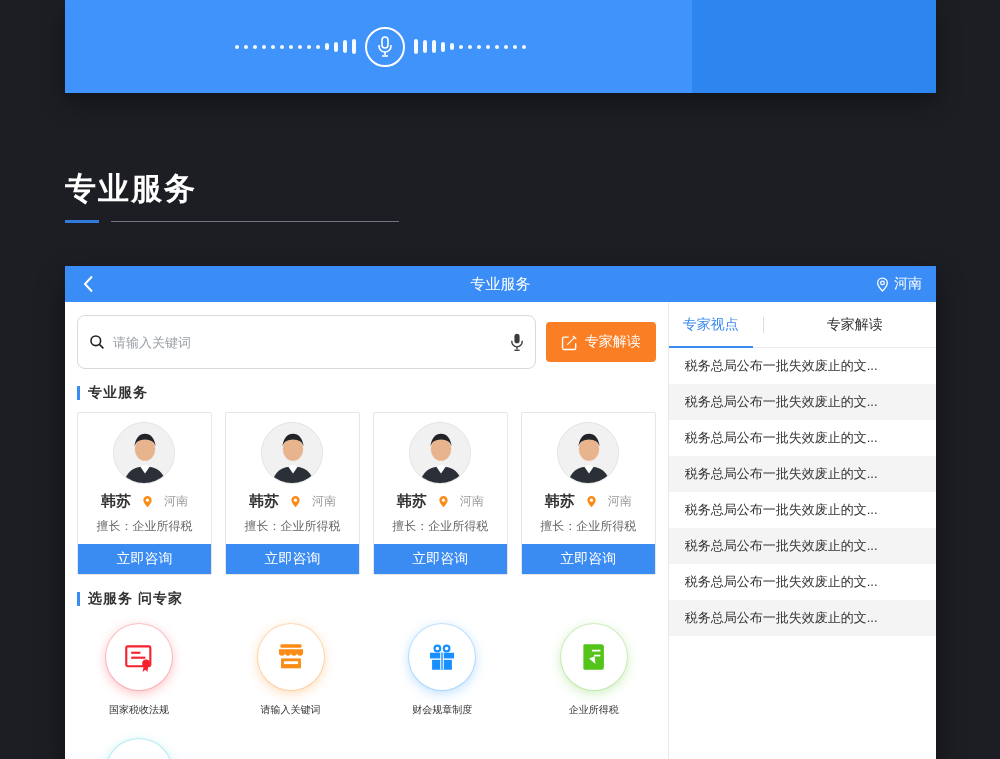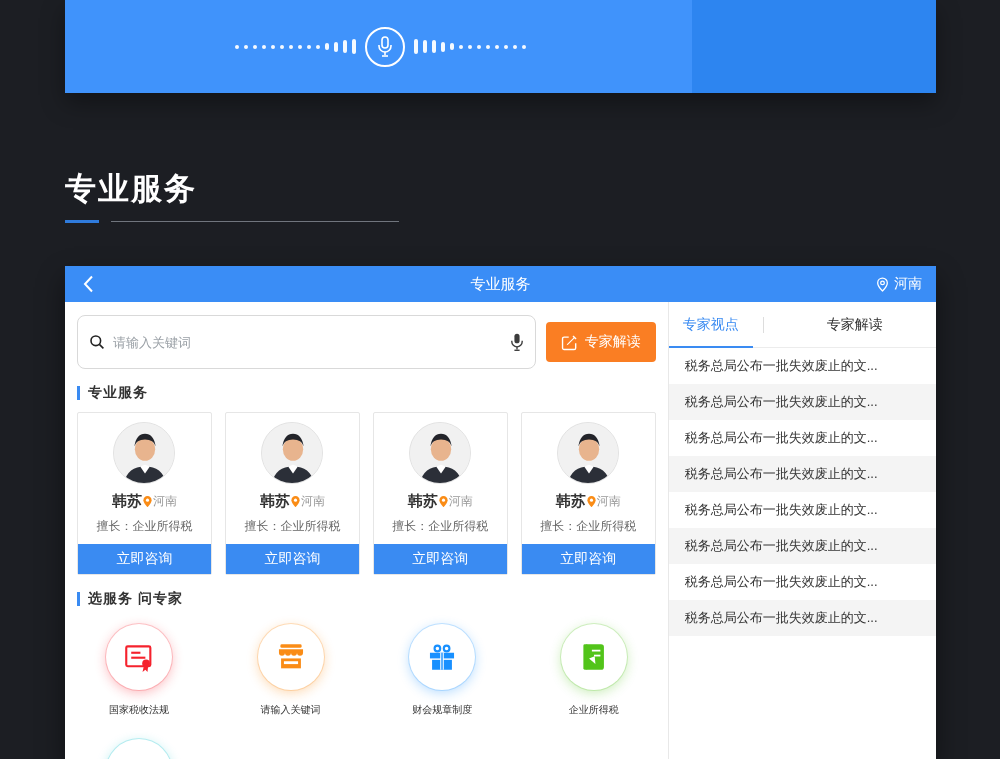--- a/index.html
+++ b/index.html
@@ -50,21 +50,21 @@
 
   
   .section-title { display:flex; align-items:center; margin-top:15px; }
   .section-bar { width:3px; height:14px; background:#3a8bf2; margin-right:8px; }
   .section-title span.txt { font-size:14px; font-weight:bold; color:#333; letter-spacing:1px; }
 
   
   .cards { display:flex; gap:13px; margin-top:10px; }
   .card { width:141px; background:#fff; border:1px solid #e6e6e6; border-radius:2px; text-align:center; cursor:pointer; }
   .avatar { width:62px; height:62px; border-radius:50%; border:1px solid #e2e2e2; margin:9px auto 0; overflow:hidden; background:#f1f1f1; }
-  .name-row { margin-top:8px; display:flex; align-items:center; justify-content:center; gap:0; }
+  .name-row { margin-top:8px; display:flex; align-items:center; justify-content:center; gap:11px; }
   .exp-name { font-size:15px; font-weight:bold; color:#333; }
   .exp-loc { font-size:12px; color:#999; }
   .exp-spec { margin-top:7px; font-size:12px; color:#666; }
   .cta-btn { margin-top:9px; width:100%; height:30px; background:#3a8bf2; border:none; color:#fff; font-size:14px; cursor:pointer;
              font-family:"Liberation Sans","DejaVu Sans",sans-serif; }
 
   
   .services-row { display:flex; justify-content:space-between; padding:0 10px; margin-top:16px; }
   .svc { width:104px; display:flex; flex-direction:column; align-items:center; cursor:pointer; }
   .svc-circle { width:66px; height:66px; border-radius:50%; background:#fff; display:flex; align-items:center; justify-content:center; }

